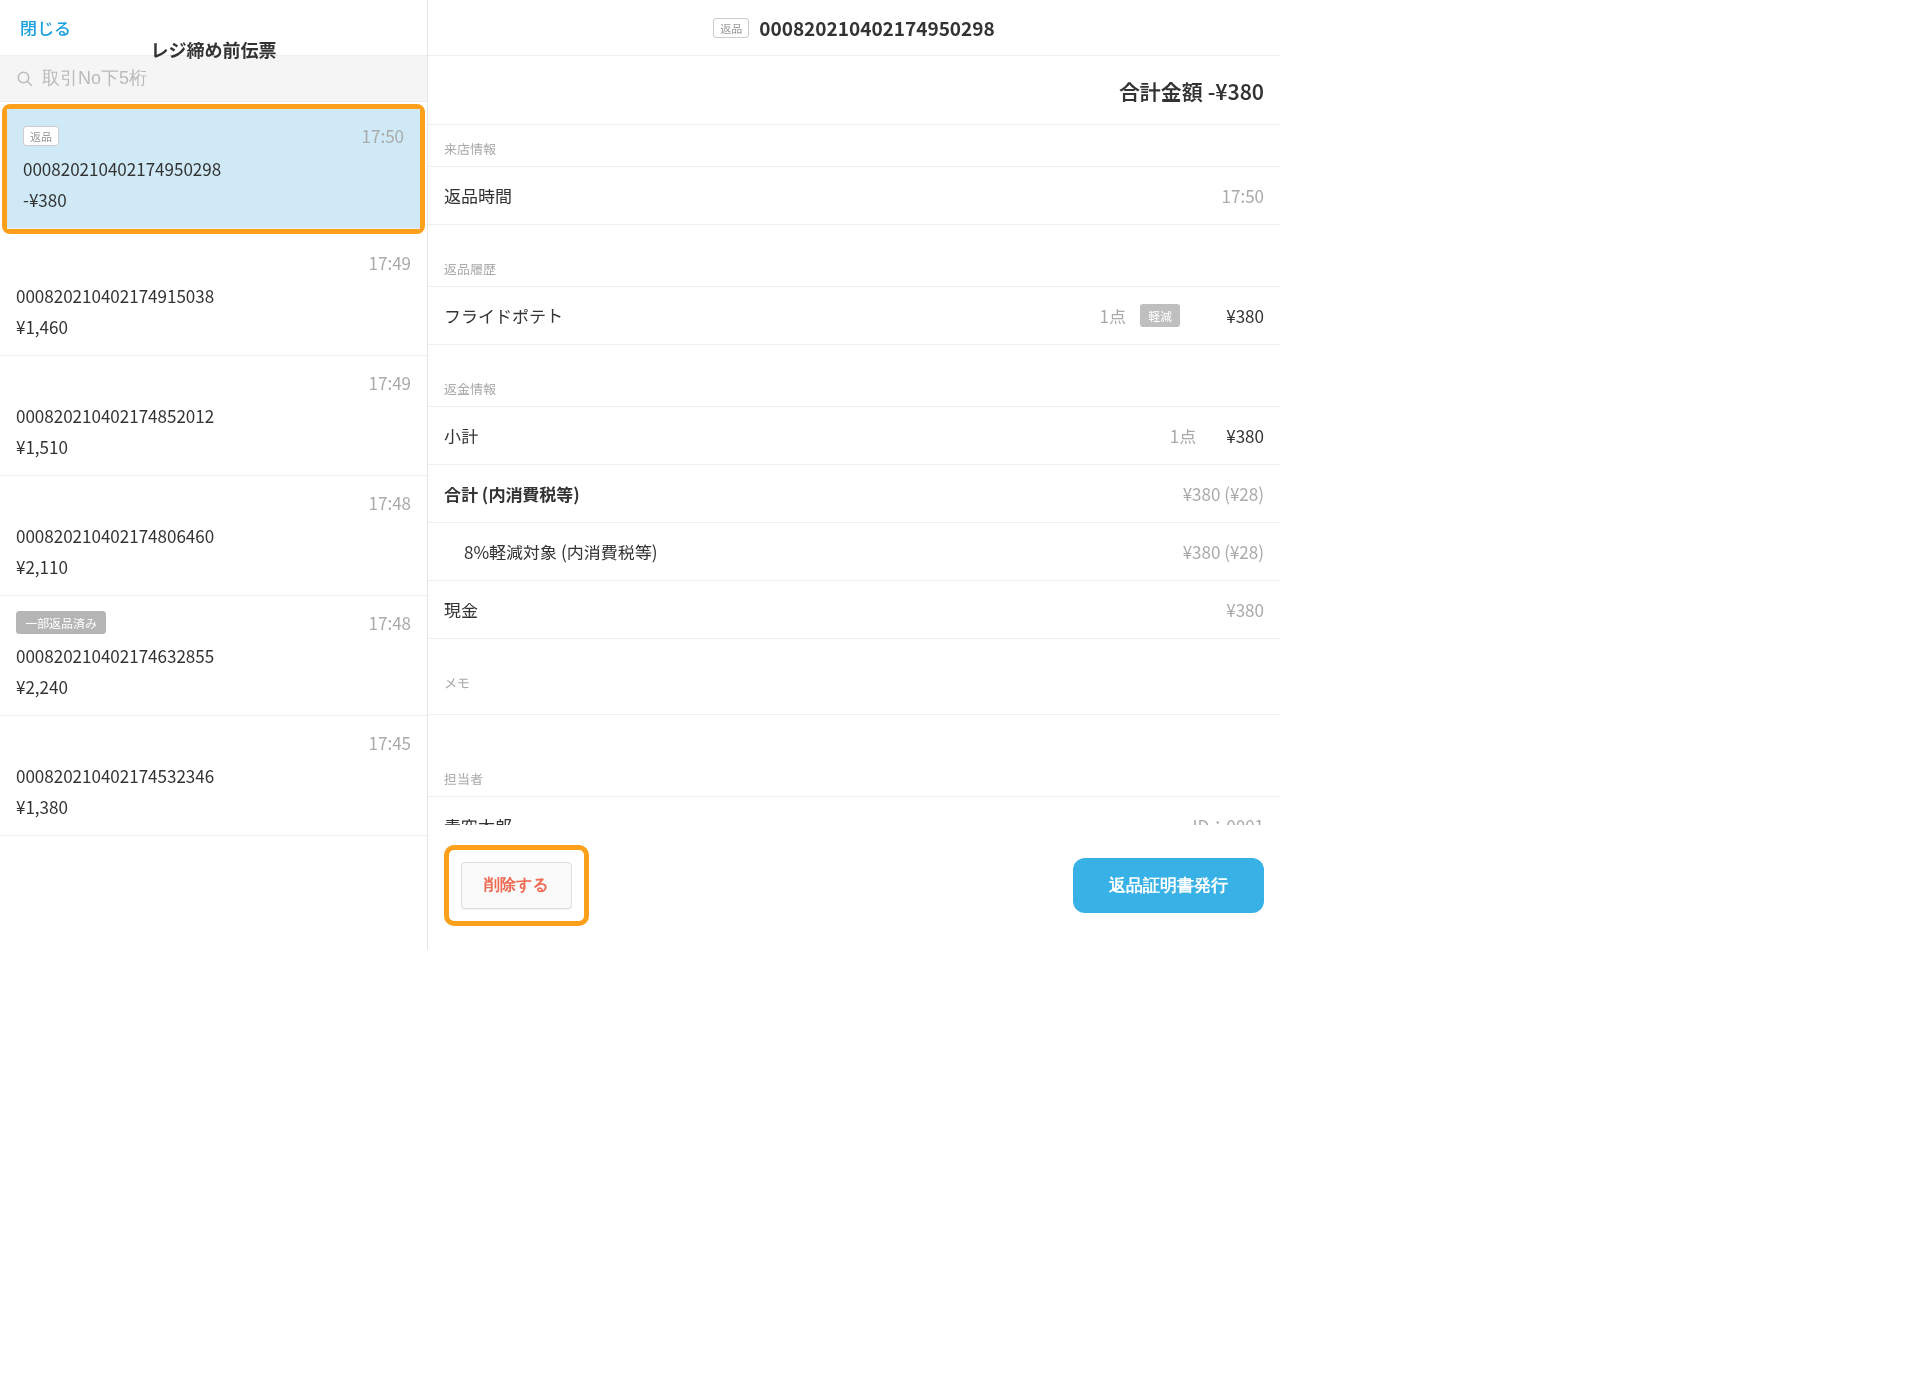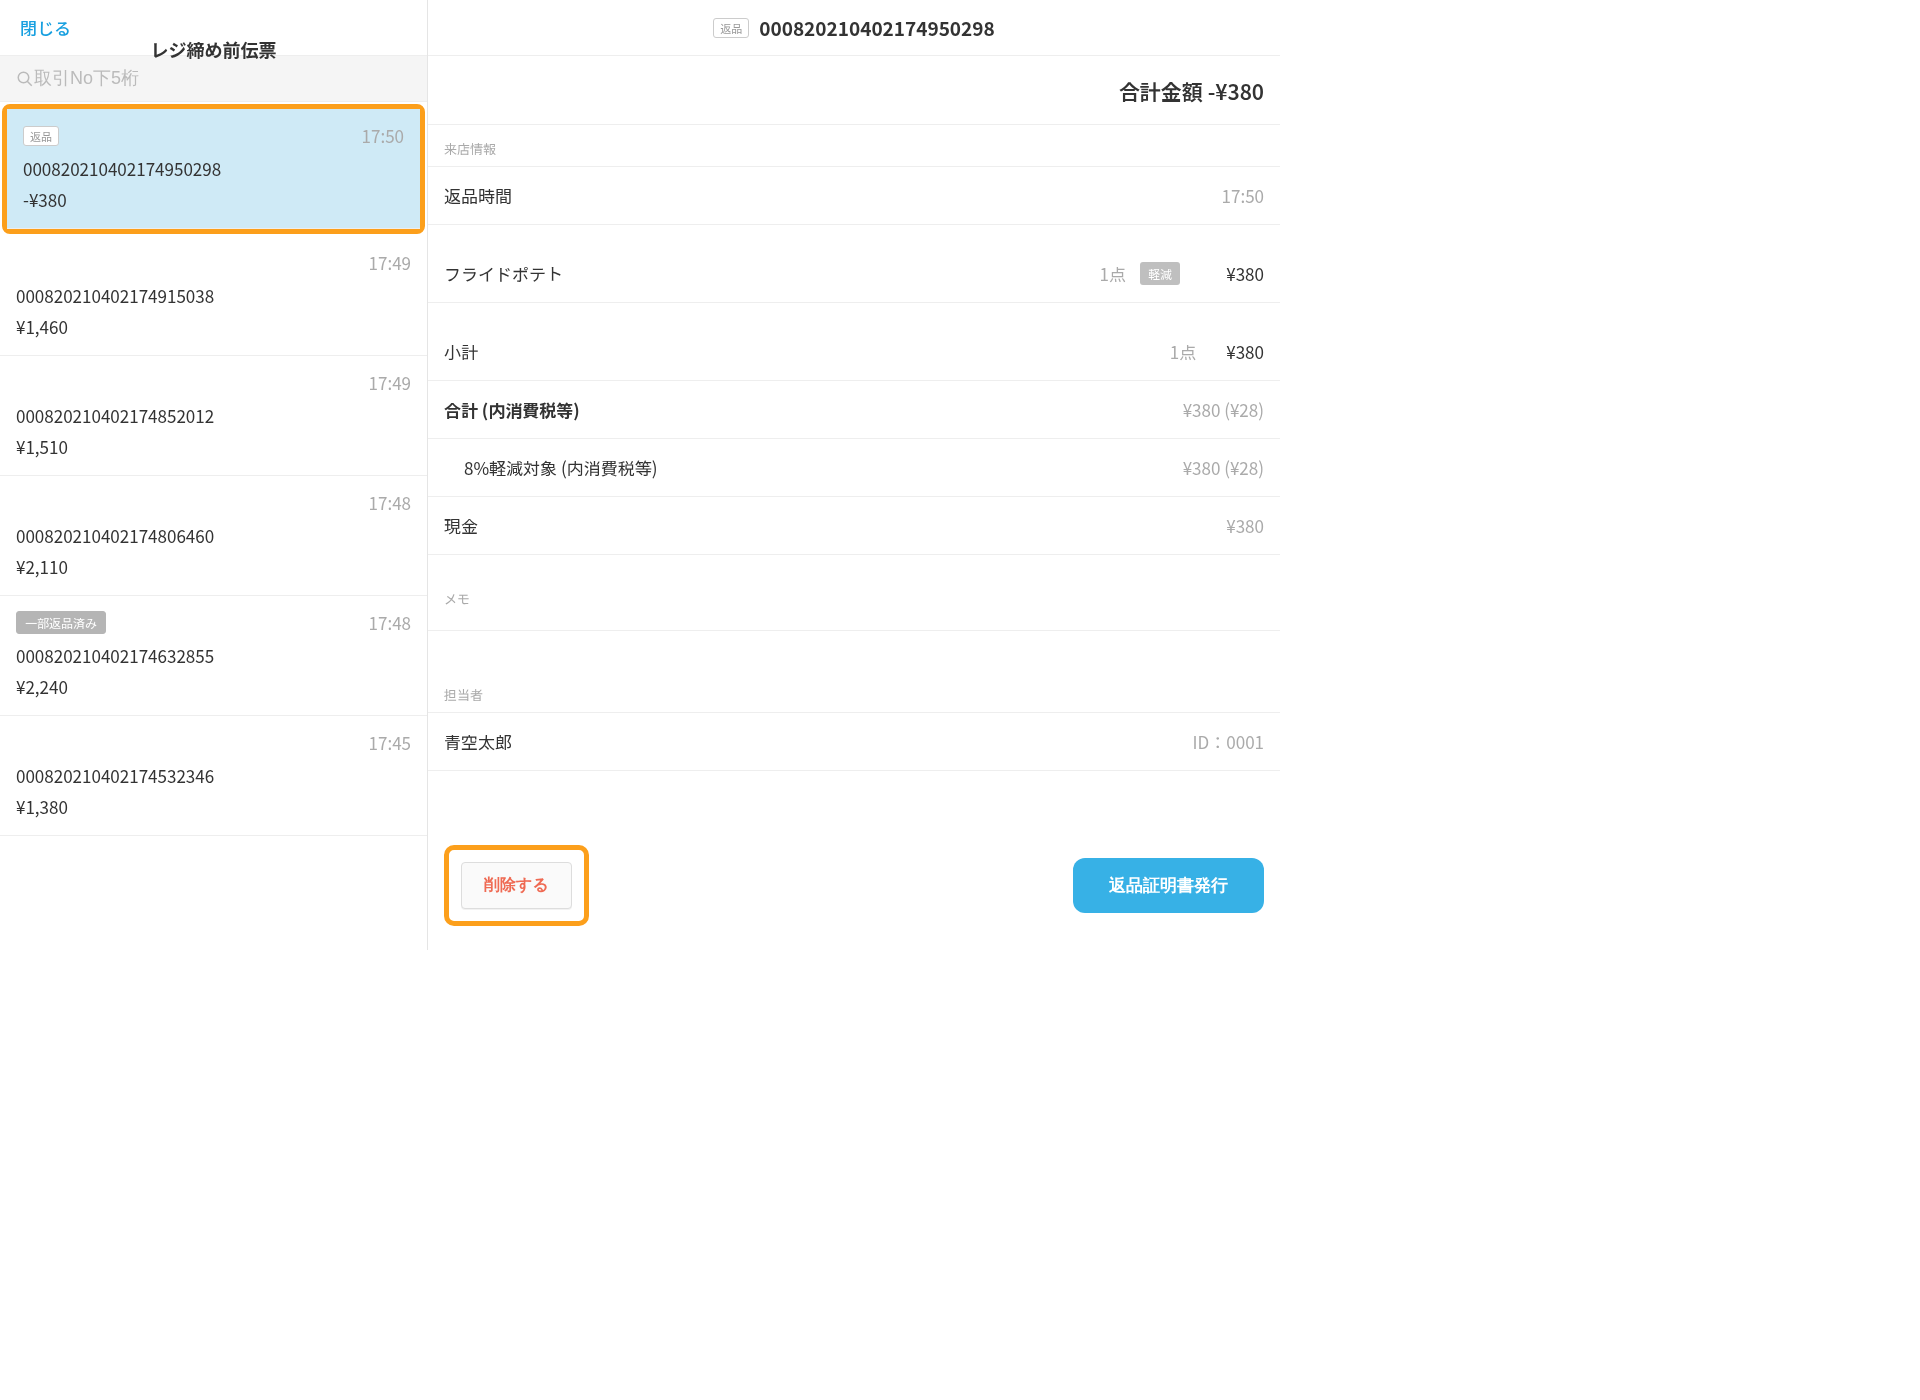--- a/index.html
+++ b/index.html
@@ -46,20 +46,21 @@
     font-weight: 700;
     color: #333;
     margin-top: 42px;
   }
   .search-row {
     display: flex;
     align-items: center;
     padding: 12px 16px;
     background: #f5f5f5;
     border-bottom: 1px solid #eee;
+    gap: 8px;
   }
   .search-icon {
     width: 18px; height: 18px;
     flex-shrink: 0;
   }
   .search-input {
     border: none;
     background: transparent;
     font-size: 18px;
     color: #333;
@@ -316,29 +317,31 @@
       </div>
 
       <div class="section-label">来店情報</div>
       <div class="detail-row">
         <span class="label">返品時間</span>
         <span class="value">17:50</span>
       </div>
 
       <div class="gap-row"></div>
 
+      <div class="section-label">返品履歴</div>
       <div class="item-row">
         <span class="item-name">フライドポテト</span>
         <span class="item-qty">1点</span>
         <span class="tax-badge">軽減</span>
         <span class="item-price">¥380</span>
       </div>
 
       <div class="gap-row"></div>
 
+      <div class="section-label">返金情報</div>
       <div class="subtotal-row">
         <span class="label">小計</span>
         <span class="qty">1点</span>
         <span class="amt">¥380</span>
       </div>
       <div class="detail-row bold">
         <span class="label">合計 (内消費税等)</span>
         <span class="value">¥380 (¥28)</span>
       </div>
       <div class="detail-row indent">

